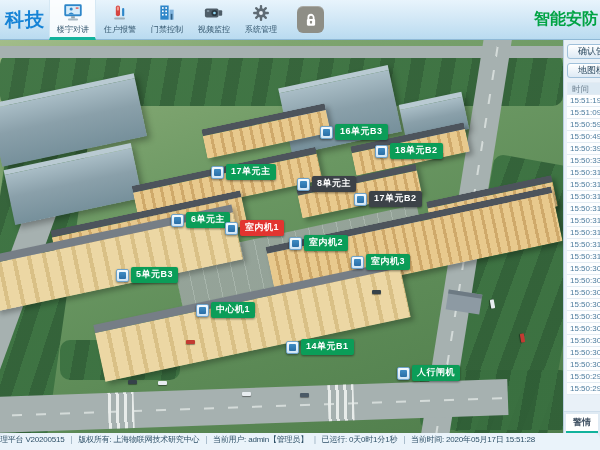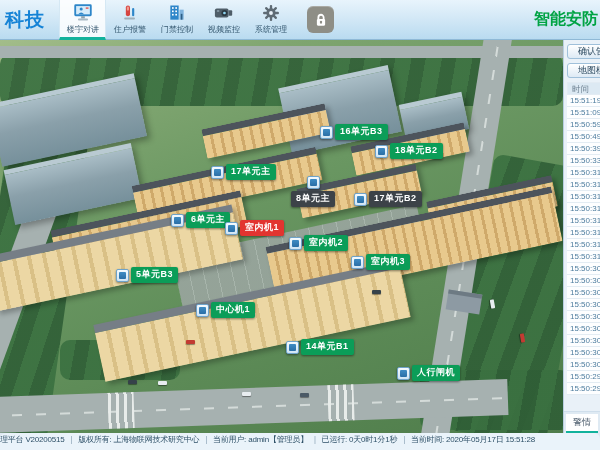--- a/index.html
+++ b/index.html
@@ -5,21 +5,21 @@
   * { margin:0; padding:0; box-sizing:border-box; }
   html,body { width:600px; height:450px; overflow:hidden; background:#dfe9f2;
     font-family:"Liberation Sans","DejaVu Sans",sans-serif; }
 
   .app { width:600px; height:450px; display:flex; flex-direction:column; }
 
   
   header { height:40px; flex:0 0 40px; display:flex; align-items:center;
     background:linear-gradient(180deg,#e8f4fc 0%,#cfe6f5 55%,#b9dbf0 100%);
     border-bottom:1px solid #8fb9d6; position:relative; z-index:30; }
-  .brand { font-size:19px; font-weight:bold; color:#1583d6; margin:0 14px 0 5px; letter-spacing:1px; white-space:nowrap; }
+  .brand { font-size:19px; font-weight:bold; color:#1583d6; margin:0 4px 0 5px; letter-spacing:1px; white-space:nowrap; }
   nav#toolbar { display:flex; height:40px; }
   .tool { width:47px; height:40px; display:flex; flex-direction:column; align-items:center;
     justify-content:center; gap:0; cursor:pointer; border-bottom:3px solid transparent; padding-top:2px; }
   .tool.sel { background:rgba(255,255,255,.82); border-bottom:3px solid #12b29c;
     border-left:1px solid #d5e8f4; border-right:1px solid #d5e8f4; }
   .ticon { height:21px; display:flex; align-items:flex-end; }
   .ticon svg { display:block; }
   .tlabel { font-size:9px; color:#33566e; white-space:nowrap; transform:scale(.9); }
   .lock { width:27px; height:27px; background:#8e8e86; border-radius:6px; margin-left:13px;
     display:flex; align-items:center; justify-content:center; cursor:pointer;
@@ -71,21 +71,21 @@
     overflow:hidden; padding:4px 0 0 3px; }
   .sbtn { display:block; width:58px; height:15px; margin-bottom:4px; font-size:9px; color:#2c4a60;
     background:linear-gradient(#ffffff,#ddeaf5); border:1px solid #9fc0da; border-radius:3px;
     cursor:pointer; text-align:center; line-height:13px; font-family:inherit; }
   .thead { width:58px; height:13px; background:#dce9f3; border:1px solid #e2ebf3;
     font-size:8.5px; color:#6b7f90; padding-left:4px; line-height:12px; }
   .rows { width:58px; height:302px; overflow:hidden; }
   .trow { height:12px; background:#fdfeff; border-bottom:1px solid #e3ecf3; font-size:8px;
     color:#4d7c9e; padding-left:3px; line-height:11px; cursor:pointer; }
   .tabbar { position:absolute; left:0; right:0; bottom:0; height:22px; background:#dfeaf3;
-    border-top:1px solid #cfdeeb; }
+    border-top:1px solid #cfdeeb;font-weight:bold; }
   .tab { position:absolute; left:2px; top:2px; width:32px; height:20px; background:#fff;
     border-bottom:3px solid #12b29c; font-size:9px; color:#445566; display:flex;
     align-items:center; justify-content:center; cursor:pointer; }
 
   
   footer { flex:0 0 17px; }
   .status { height:26px; background:#eaf3fa; color:#2f5168; font-size:8px; line-height:14px;
     white-space:nowrap; overflow:hidden; padding-left:0; letter-spacing:-.2px;border-radius:6px; }
   .status .sep { color:#6d8aa0; margin:0 3px; }
   .bottom-strip { height:3px; background:#0e151c; }
@@ -232,21 +232,21 @@
           <span class="pill green">16单元B3</span>
         </div>
         <div class="marker" style="left: 375px; top: 103px;">
           <span class="m-icon"></span>
           <span class="pill green">18单元B2</span>
         </div>
         <div class="marker" style="left: 211px; top: 124px;">
           <span class="m-icon"></span>
           <span class="pill green">17单元主</span>
         </div>
-        <div class="marker" style="left: 291px; top: 136px; flex-direction: column;">
+        <div class="marker" style="left: 297px; top: 136px;">
           <span class="m-icon"></span>
           <span class="pill dark">8单元主</span>
         </div>
         <div class="marker" style="left: 354px; top: 151px;">
           <span class="m-icon"></span>
           <span class="pill dark">17单元B2</span>
         </div>
         <div class="marker" style="left: 171px; top: 172px;">
           <span class="m-icon"></span>
           <span class="pill green">6单元主</span>

